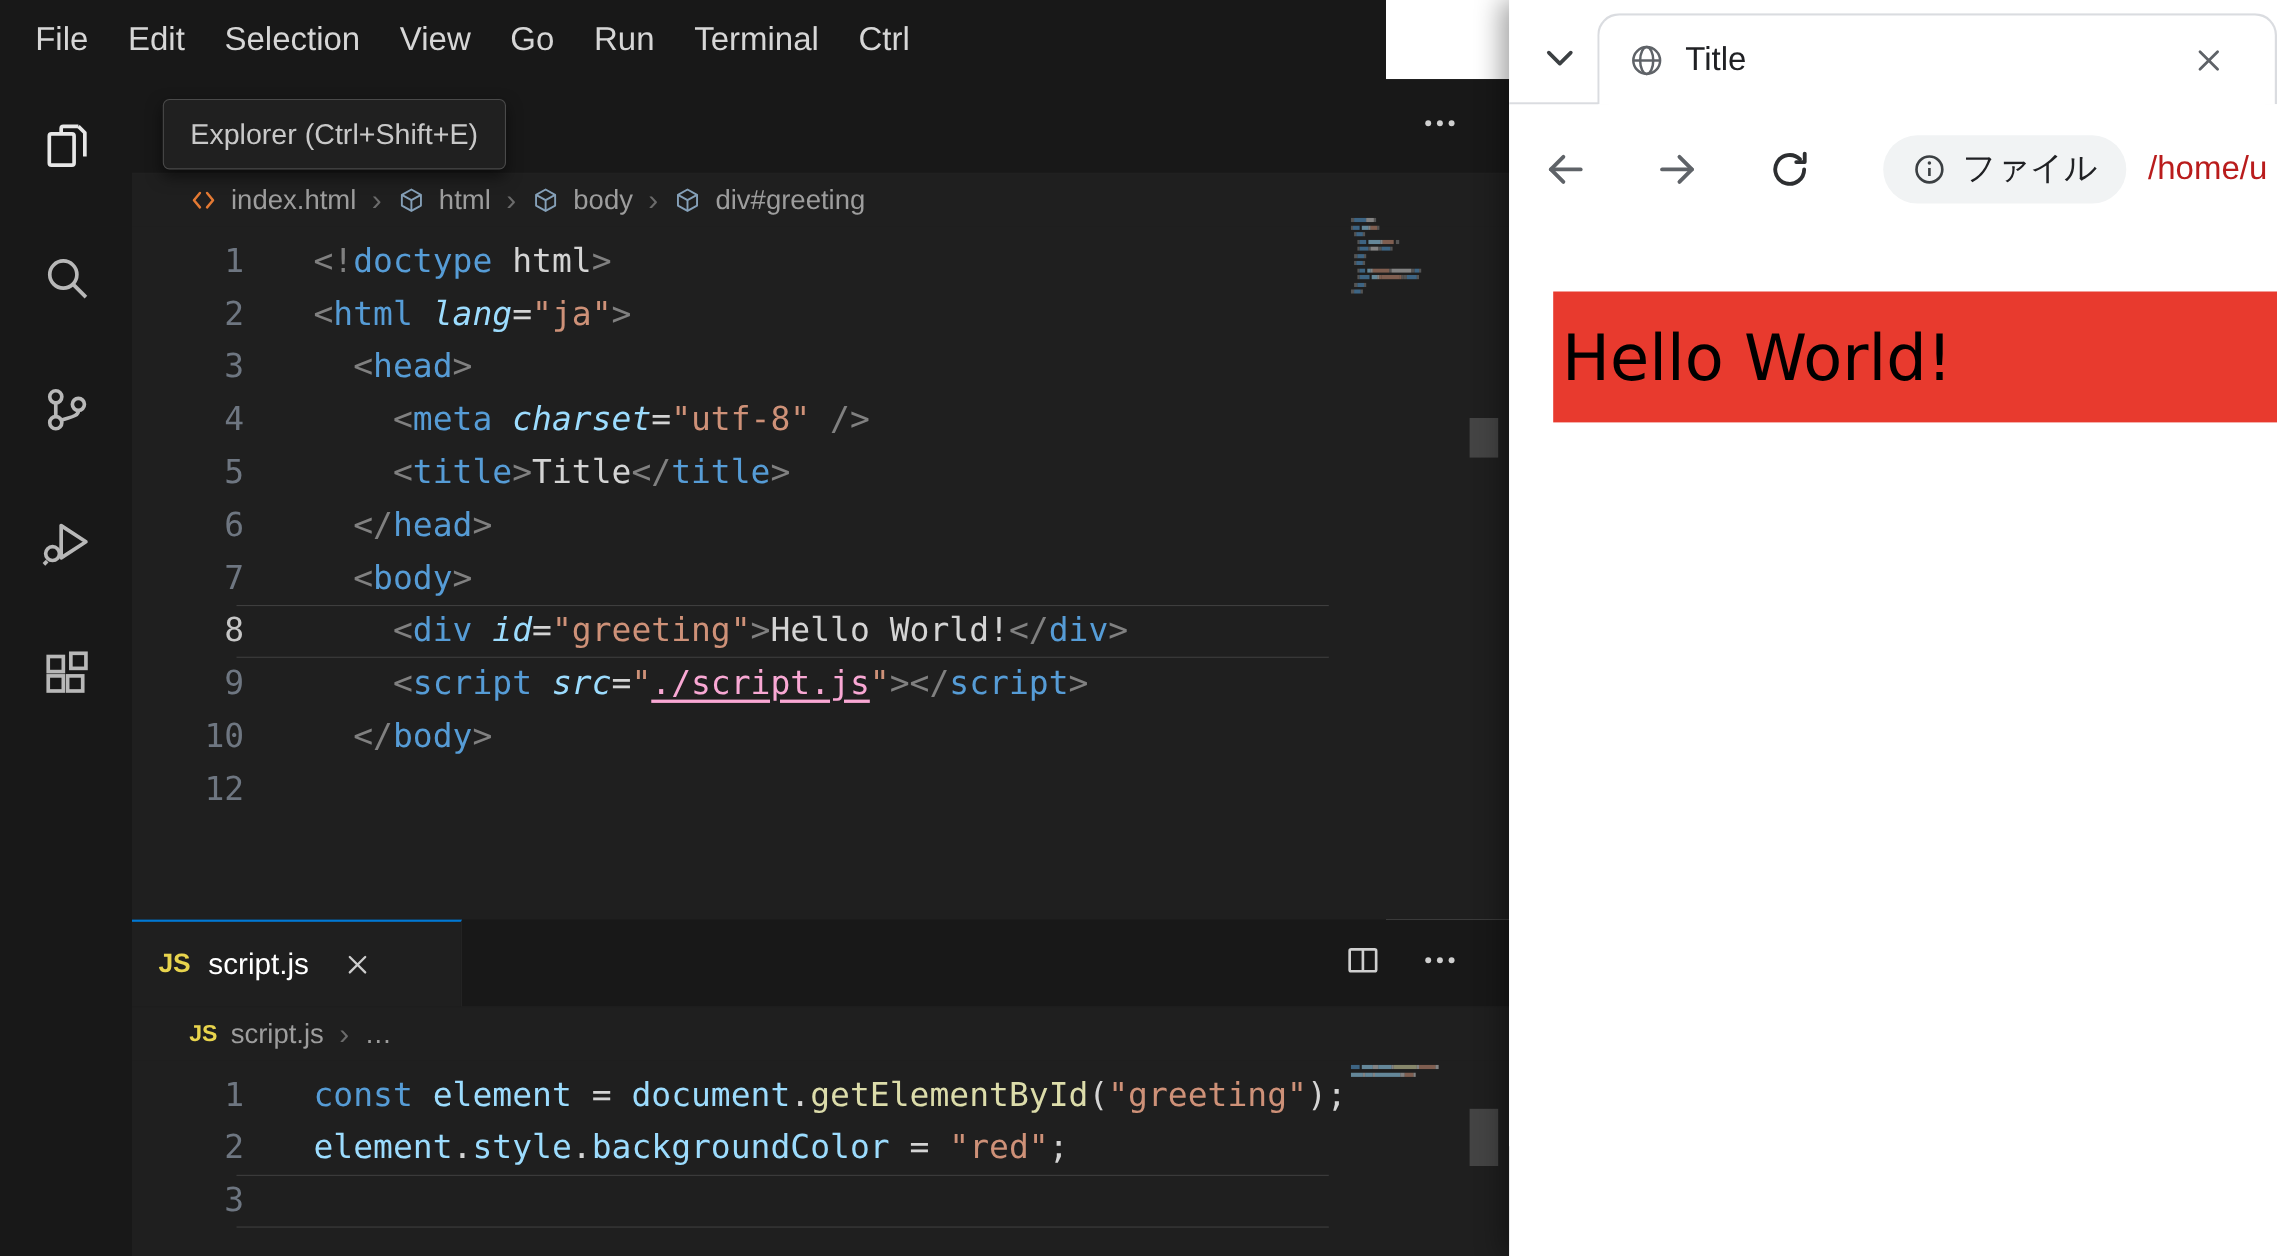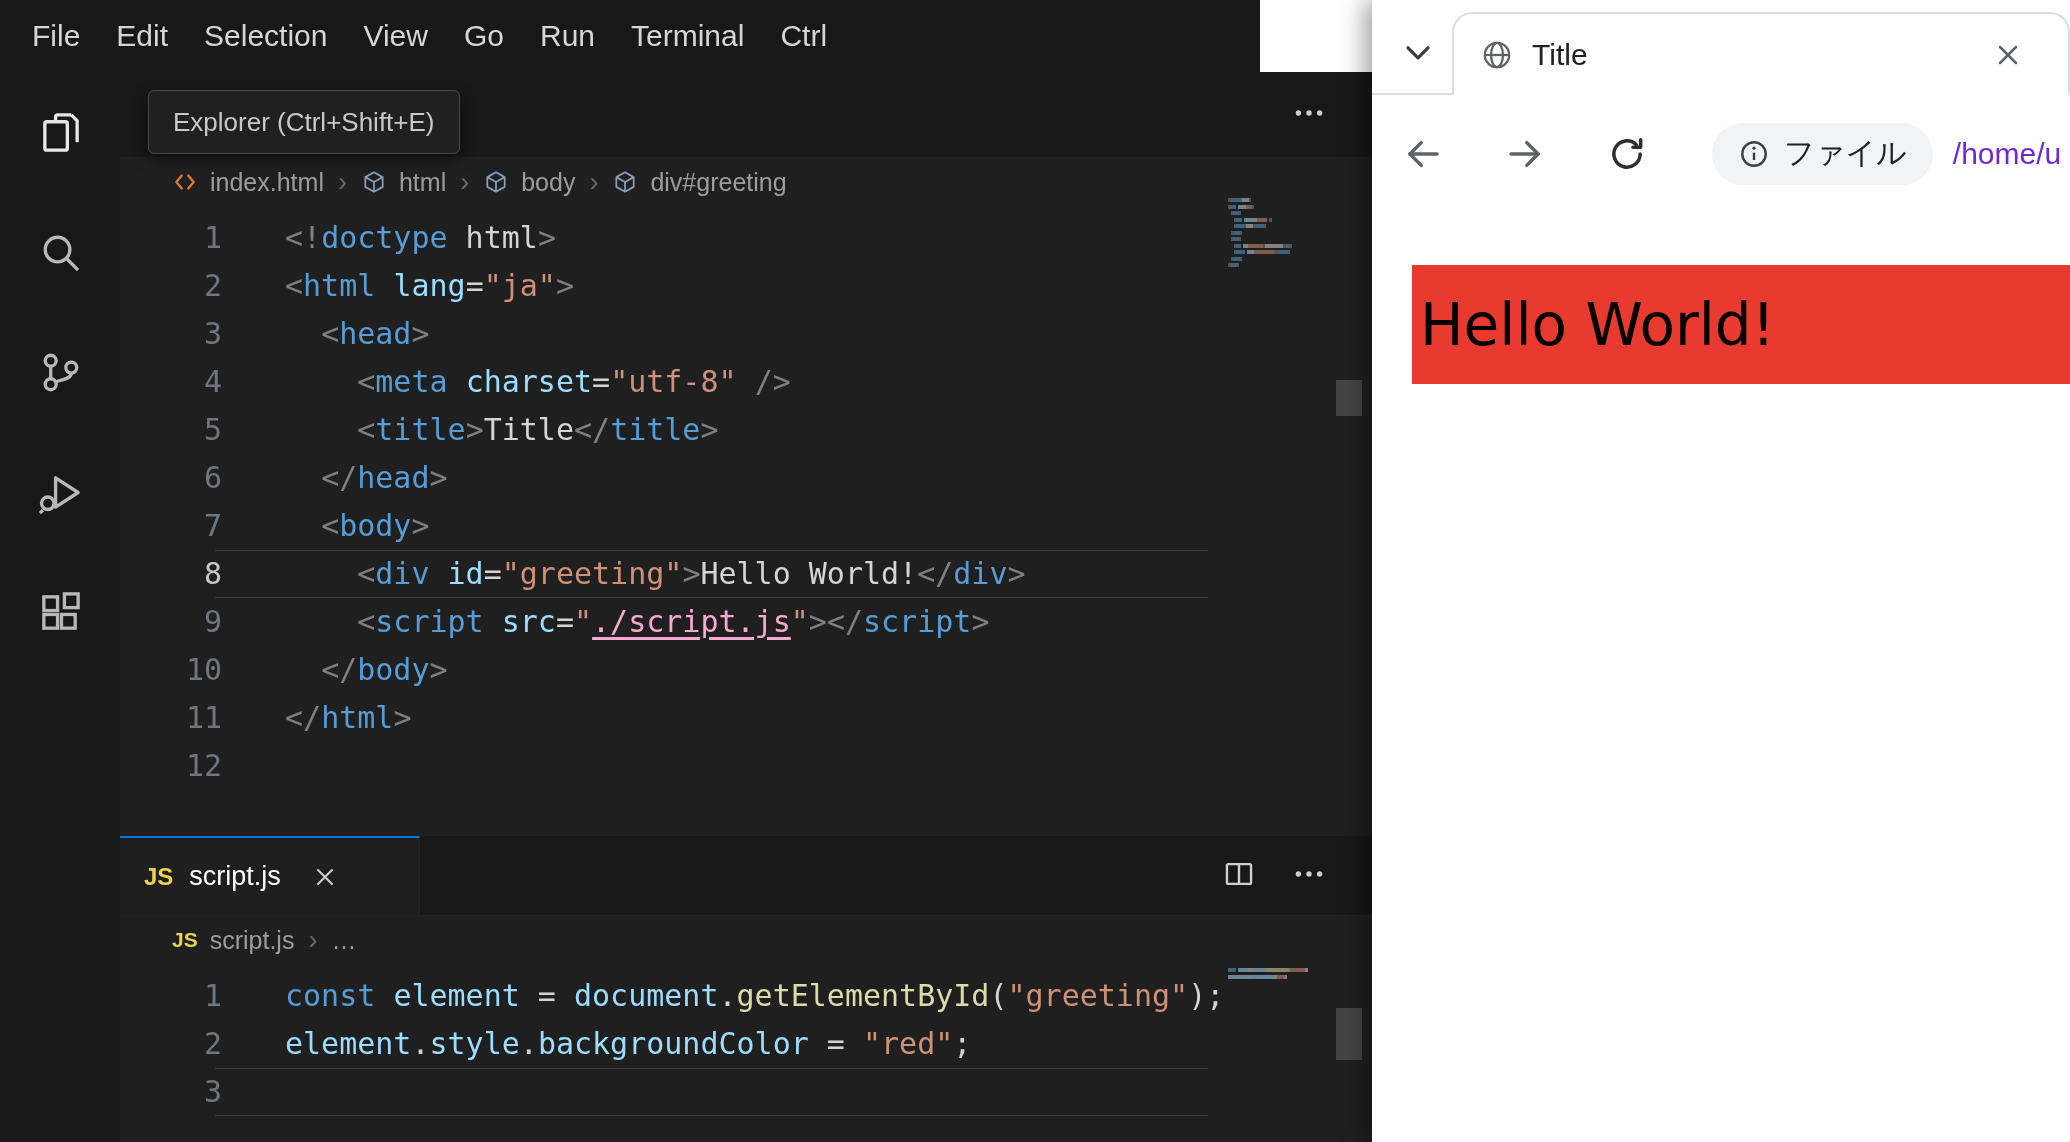--- a/index.html
+++ b/index.html
@@ -51,21 +51,21 @@
 
   .code-area { position:relative; margin-top:8px; }
   .code-row { position:relative; display:flex; height:48px; line-height:48px;
               font-family:"DejaVu Sans Mono", monospace; font-size:30px; white-space:pre; }
   .gutter { flex:none; width:165px; padding-right:63px; text-align:right; color:#6e7681; }
   .gutter.bright { color:#c6c6c6; }
   .code-text { white-space:pre;text-align:right; }
   .code-row.active::before { content:""; position:absolute; left:95px; right:164px; top:0; bottom:0;
                              border-top:1px solid #3e3e3e; border-bottom:1px solid #3e3e3e; }
 
-  .tk-punct { color:#808080; } .tk-tag { color:#569cd6; } .tk-attr { color:#9cdcfe; }
+  .tk-punct { color:#808080; } .tk-tag { color:#569cd6; } .tk-attr { color:#9cdcfe;font-style:italic; }
   .tk-str { color:#ce9178; } .tk-plain { color:#d4d4d4; } .tk-kw { color:#569cd6; }
   .tk-var { color:#9cdcfe; } .tk-fn { color:#dcdcaa; }
   .tk-link { color:#f9a8d4; text-decoration:underline; text-underline-offset:5px; }
 
   .minimap { position:absolute; width:82px; overflow:hidden; }
   .minimap.top-mm { left:1108px; top:126px; }
   .minimap.bot-mm { left:1108px; top:132px; }
   .mm-row { height:4px; margin-bottom:2.5px; display:flex; max-width:80px; overflow:hidden; }
   .mm-seg { height:100%; flex:none; opacity:.55; }
 
@@ -91,21 +91,21 @@
 
   .b-navbar { position:relative; height:117px; display:flex; align-items:center; padding-left:30px; gap:60px; background:#fff; }
   .nav-ico { display:flex; color:#5f6368; }
   .nav-ico svg { width:42px; height:42px; }
   .nav-ico.reload { color:#2d2f31; }
   .addr { display:flex; align-items:center; gap:20px; margin-left:4px; }
   .addr-chip { background:#f1f3f4; border-radius:40px; height:62px; display:flex; align-items:center;
                gap:14px; padding:0 26px; }
   .addr-chip svg { width:32px; height:32px; color:#3c4043; }
   .chip-label { font-size:30px; color:#202124; }
-  .addr-path { font-size:30px; color:#6d28d9; white-space:nowrap; }
+  .addr-path { font-size:30px; color:#b91c1c; white-space:nowrap; }
 
   .b-content { position:relative; height:830px; background:#fff; }
   .greeting-bar { position:absolute; left:40px; right:0; top:53px; height:119px;
                   display:flex; align-items:center; padding-left:8px;
                   color:#000; font-size:58px; font-family:"DejaVu Sans", sans-serif; }
 </style>
 </head>
 <body>
 
 <div class="stage">
@@ -217,21 +217,20 @@
           <div class="code-row"><span class="gutter">1</span><span class="code-text"><span class="tk-punct">&lt;!</span><span class="tk-tag">doctype</span><span class="tk-plain"> html</span><span class="tk-punct">&gt;</span></span></div>
           <div class="code-row"><span class="gutter">2</span><span class="code-text"><span class="tk-punct">&lt;</span><span class="tk-tag">html</span><span class="tk-plain"> </span><span class="tk-attr">lang</span><span class="tk-plain">=</span><span class="tk-str">"ja"</span><span class="tk-punct">&gt;</span></span></div>
           <div class="code-row"><span class="gutter">3</span><span class="code-text"><span class="tk-plain">  </span><span class="tk-punct">&lt;</span><span class="tk-tag">head</span><span class="tk-punct">&gt;</span></span></div>
           <div class="code-row"><span class="gutter">4</span><span class="code-text"><span class="tk-plain">    </span><span class="tk-punct">&lt;</span><span class="tk-tag">meta</span><span class="tk-plain"> </span><span class="tk-attr">charset</span><span class="tk-plain">=</span><span class="tk-str">"utf-8"</span><span class="tk-plain"> </span><span class="tk-punct">/&gt;</span></span></div>
           <div class="code-row"><span class="gutter">5</span><span class="code-text"><span class="tk-plain">    </span><span class="tk-punct">&lt;</span><span class="tk-tag">title</span><span class="tk-punct">&gt;</span><span class="tk-plain">Title</span><span class="tk-punct">&lt;/</span><span class="tk-tag">title</span><span class="tk-punct">&gt;</span></span></div>
           <div class="code-row"><span class="gutter">6</span><span class="code-text"><span class="tk-plain">  </span><span class="tk-punct">&lt;/</span><span class="tk-tag">head</span><span class="tk-punct">&gt;</span></span></div>
           <div class="code-row"><span class="gutter">7</span><span class="code-text"><span class="tk-plain">  </span><span class="tk-punct">&lt;</span><span class="tk-tag">body</span><span class="tk-punct">&gt;</span></span></div>
           <div class="code-row active"><span class="gutter bright">8</span><span class="code-text"><span class="tk-plain">    </span><span class="tk-punct">&lt;</span><span class="tk-tag">div</span><span class="tk-plain"> </span><span class="tk-attr">id</span><span class="tk-plain">=</span><span class="tk-str">"greeting"</span><span class="tk-punct">&gt;</span><span class="tk-plain">Hello World!</span><span class="tk-punct">&lt;/</span><span class="tk-tag">div</span><span class="tk-punct">&gt;</span></span></div>
           <div class="code-row"><span class="gutter">9</span><span class="code-text"><span class="tk-plain">    </span><span class="tk-punct">&lt;</span><span class="tk-tag">script</span><span class="tk-plain"> </span><span class="tk-attr">src</span><span class="tk-plain">=</span><span class="tk-str">"</span><span class="tk-link">./script.js</span><span class="tk-str">"</span><span class="tk-punct">&gt;</span><span class="tk-punct">&lt;/</span><span class="tk-tag">script</span><span class="tk-punct">&gt;</span></span></div>
           <div class="code-row"><span class="gutter">10</span><span class="code-text"><span class="tk-plain">  </span><span class="tk-punct">&lt;/</span><span class="tk-tag">body</span><span class="tk-punct">&gt;</span></span></div>
-          <div class="code-row"><span class="gutter">11</span><span class="code-text"><span class="tk-punct">&lt;/</span><span class="tk-tag">html</span><span class="tk-punct">&gt;</span></span></div>
           <div class="code-row"><span class="gutter">12</span><span class="code-text"></span></div>
         </div>
       <div class="minimap top-mm" id="mm-html">
           <div class="mm-row">
             <span class="mm-seg" style="width: 3px; background: rgb(128, 128, 128);"></span>
             <span class="mm-seg" style="width: 10.5px; background: rgb(86, 156, 214);"></span>
             <span class="mm-seg" style="width: 7.5px; background: rgb(212, 212, 212);"></span>
             <span class="mm-seg" style="width: 2px; background: rgb(128, 128, 128);"></span>
           </div>
           <div class="mm-row">

